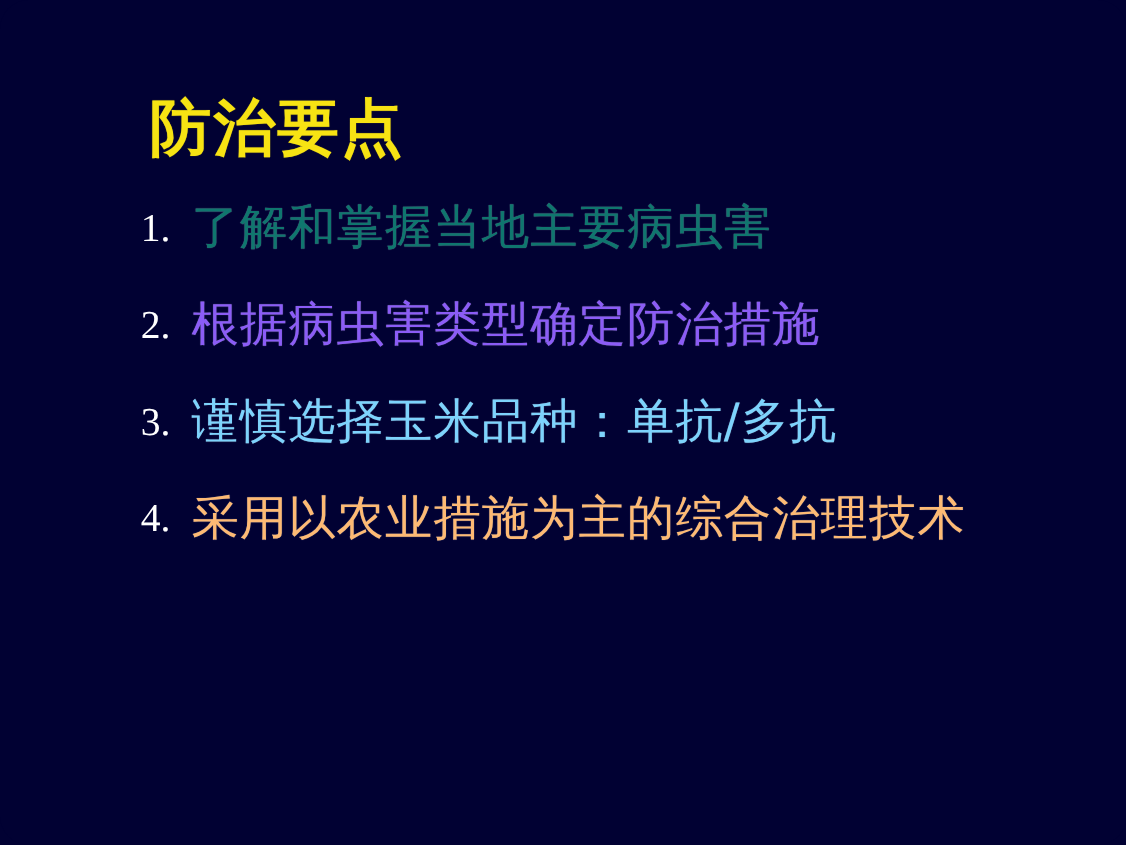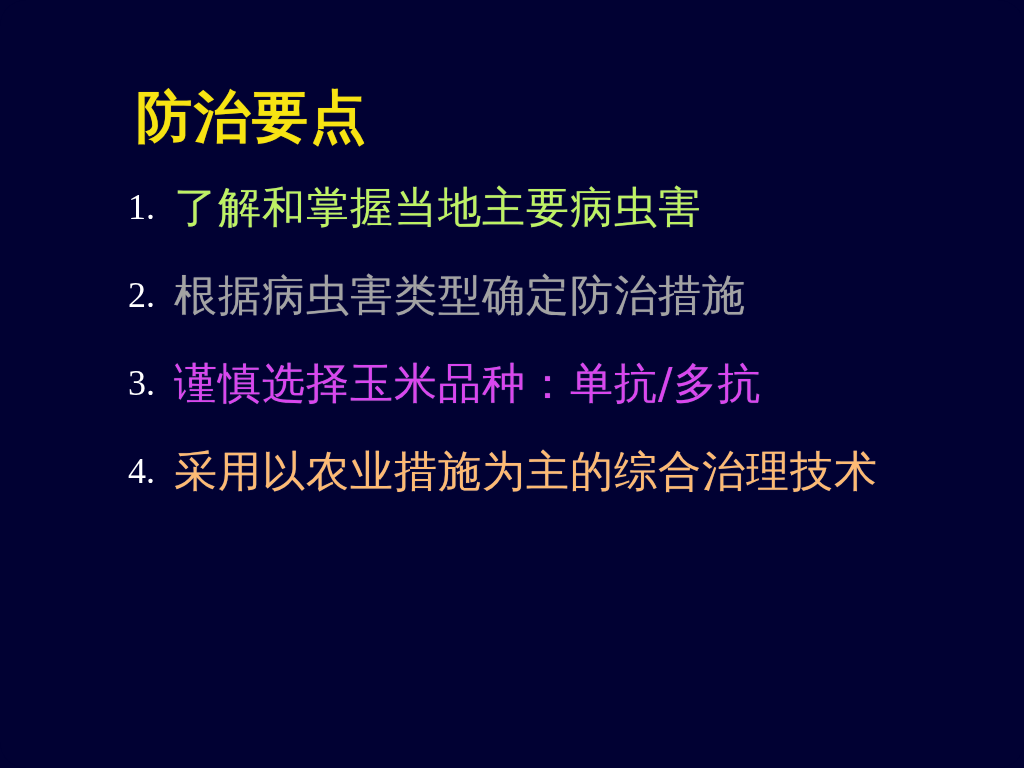--- a/index.html
+++ b/index.html
@@ -89,31 +89,31 @@
 <body style="background: rgb(1, 1, 51);">
 
 <div id="slide" style="background: rgb(1, 1, 51); border-radius: 26px;">
 
   <h1 id="slide-title" style="color: rgb(247, 227, 19);">防治要点</h1>
 
   <ul id="bullet-list">
 
     <li class="bullet-item">
       <span class="bullet-number" style="color: rgb(255, 255, 255);">1.</span>
-      <span class="bullet-text" style="color: #bef264;">了解和掌握当地主要病虫害</span>
+      <span class="bullet-text" style="color: #0f766e;">了解和掌握当地主要病虫害</span>
     </li>
 
     <li class="bullet-item">
       <span class="bullet-number" style="color: rgb(255, 255, 255);">2.</span>
-      <span class="bullet-text" style="color: #a3a3a3;">根据病虫害类型确定防治措施</span>
+      <span class="bullet-text" style="color: #8b5cf6;">根据病虫害类型确定防治措施</span>
     </li>
 
     <li class="bullet-item">
       <span class="bullet-number" style="color: rgb(255, 255, 255);">3.</span>
-      <span class="bullet-text" style="color: #d946ef;">谨慎选择玉米品种：单抗/多抗</span>
+      <span class="bullet-text" style="color: #7dd3fc;">谨慎选择玉米品种：单抗/多抗</span>
     </li>
 
     <li class="bullet-item">
       <span class="bullet-number" style="color: rgb(255, 255, 255);">4.</span>
       <span class="bullet-text" style="color: #fdba74;">采用以农业措施为主的综合治理技术</span>
     </li>
 
   </ul>
 
 </div>

